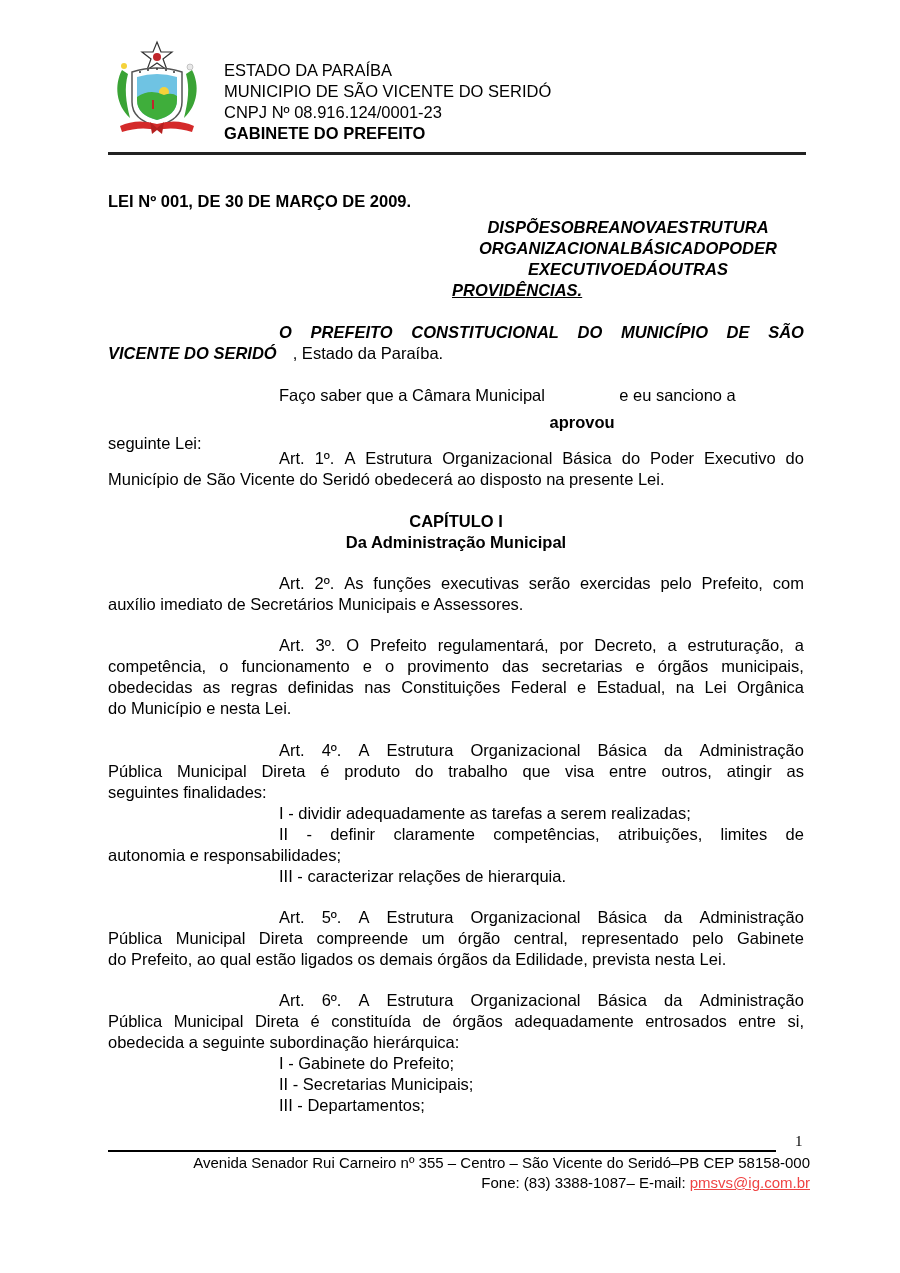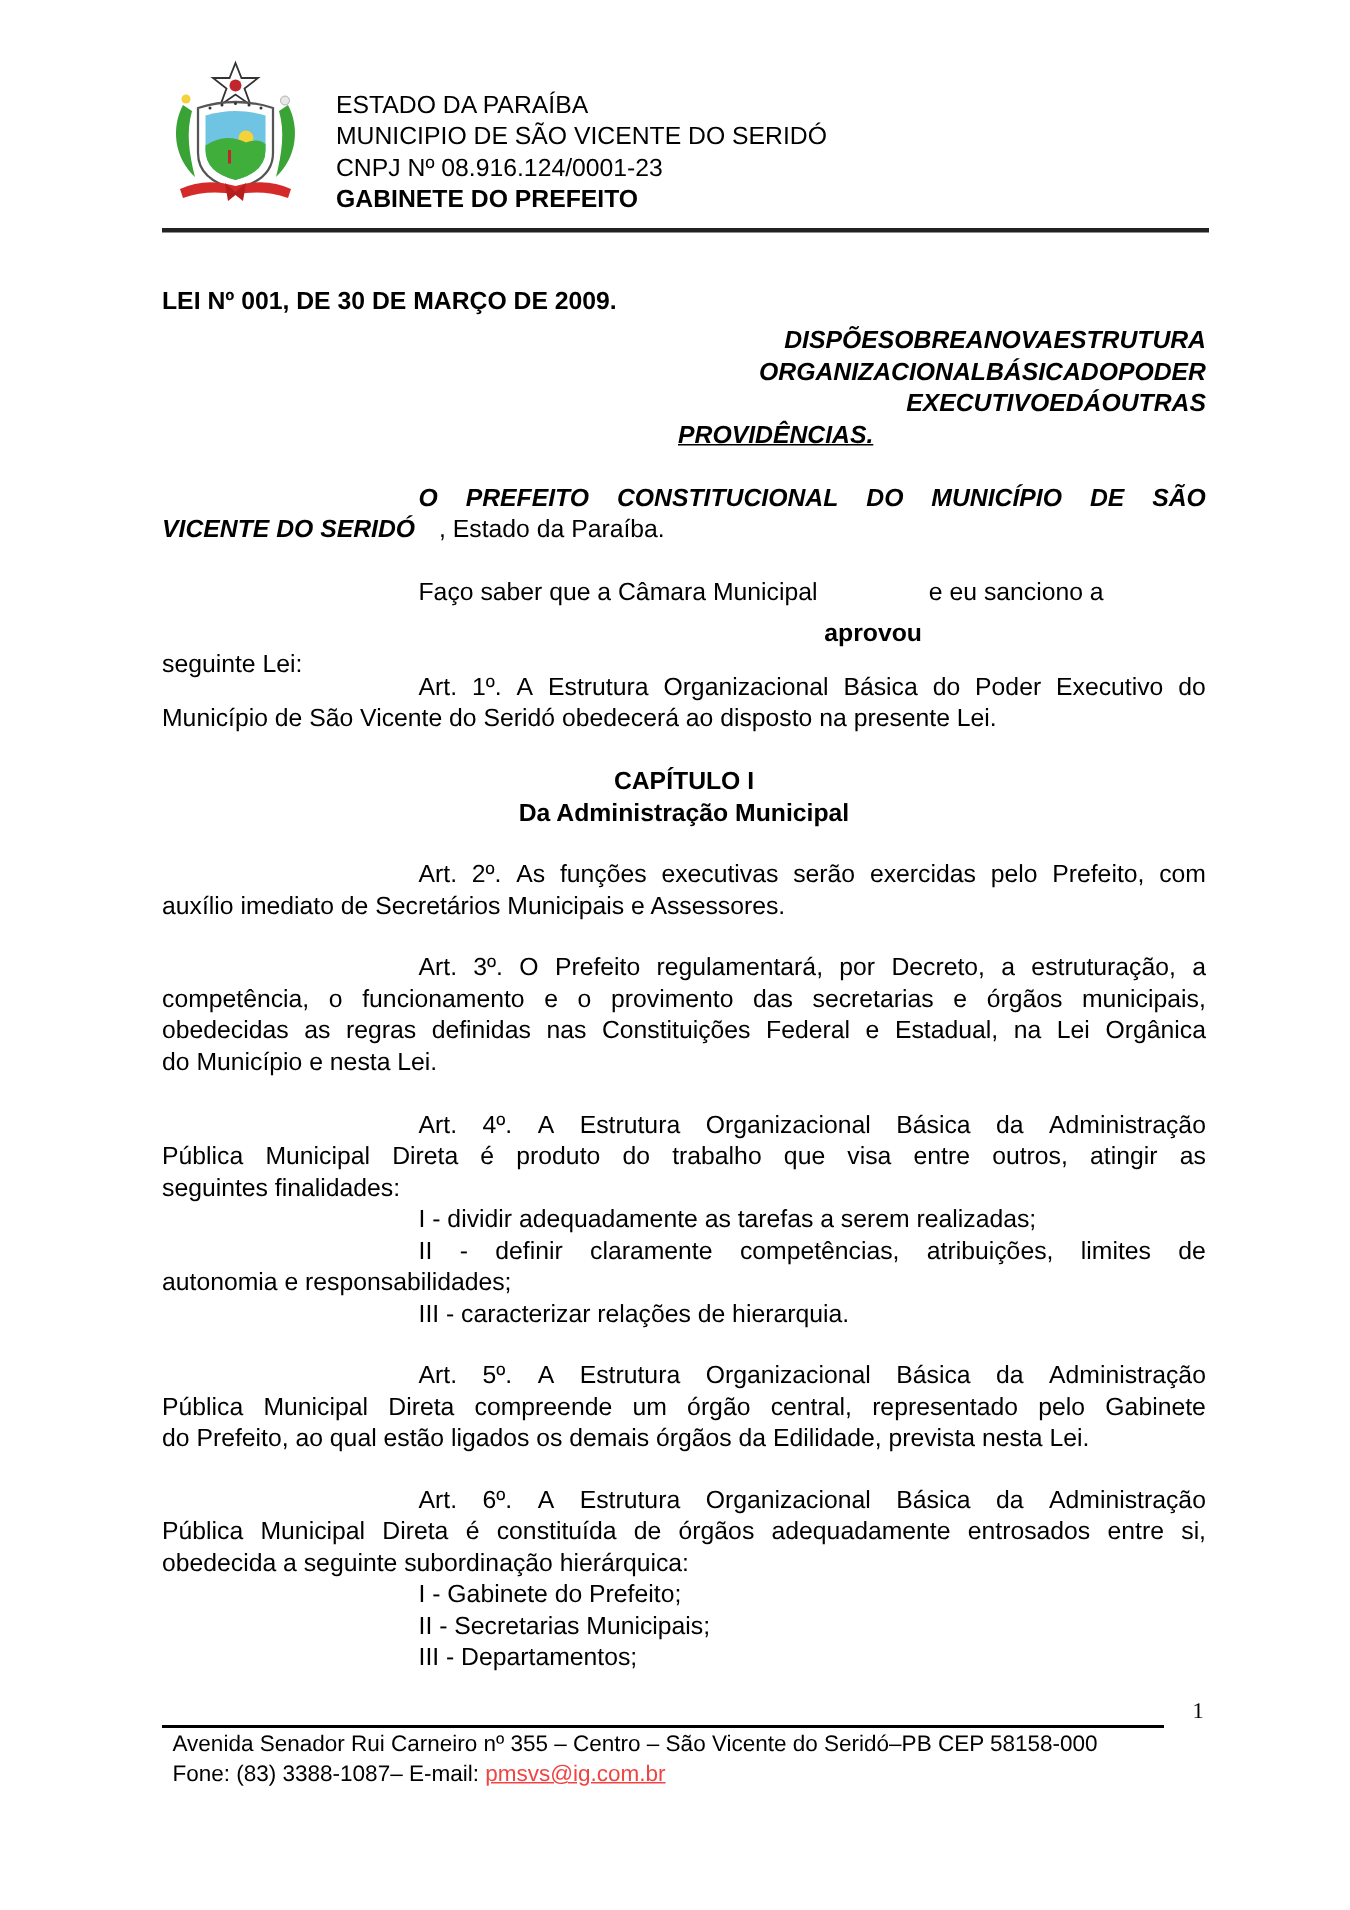--- a/index.html
+++ b/index.html
@@ -14,36 +14,36 @@
 
     
     .header { position: absolute; left: 108px; top: 40px; width: 698px; height: 115px; }
     .crest { position: absolute; left: 4px; top: 0px; width: 90px; height: 96px; }
     .header-text { position: absolute; left: 116px; top: 20px; font-size: 16.5px; line-height: 21px; }
     .header-text .bold { font-weight: bold; }
     .header-rule { position: absolute; left: 0; top: 112px; width: 698px; height: 3px; background: #222; }
     .lei-title { position: absolute; left: 108px; top: 192px; font-weight: bold; font-size: 16.5px; }
     .ementa { position: absolute; left: 452px; top: 217px; width: 352px; font-weight: bold; font-style: italic;
               text-align: justify; text-align-last: left; font-size: 16.5px; line-height: 21px; }
-    .ementa .line { display: flex; justify-content: flex-end; }
+    .ementa .line { display: flex; justify-content: center; }
     .ementa .line.last { justify-content: flex-start; text-decoration: underline; }
 
     .para { position: absolute; left: 108px; width: 696px; text-align: justify; font-size: 16.5px; line-height: 21px; }
     .para .l { display: flex; justify-content: space-between; white-space: nowrap; }
     .para .l.last { justify-content: flex-start; gap: 16px; }
     .para .l.ind { padding-left: 171px; }
     .bi { font-weight: bold; font-style: italic; }
     .b { font-weight: bold; margin-top: 27px; }
 
     .chapter { position: absolute; left: 108px; width: 696px; text-align: center; font-weight: bold; font-size: 16.5px; line-height: 21px; }
 
     
     .page-num { position: absolute; left: 795px; top: 1133px; font-family: "Liberation Serif", serif; font-size: 15px; }
     .footer-rule { position: absolute; left: 108px; top: 1150px; width: 668px; height: 2px; background: #000; }
-    .footer { position: absolute; left: 115px; top: 1153px; width: 710px; text-align: left; font-size: 15px; line-height: 20px; }
+    .footer { position: absolute; left: 100px; top: 1153px; width: 710px; text-align: right; font-size: 15px; line-height: 20px; }
     .footer a { color: #ef4444; }
   </style>
 </head>
 <body>
 
 <div class="page">
 
   <div class="header">
     <svg class="crest" viewBox="0 0 90 96">
 

